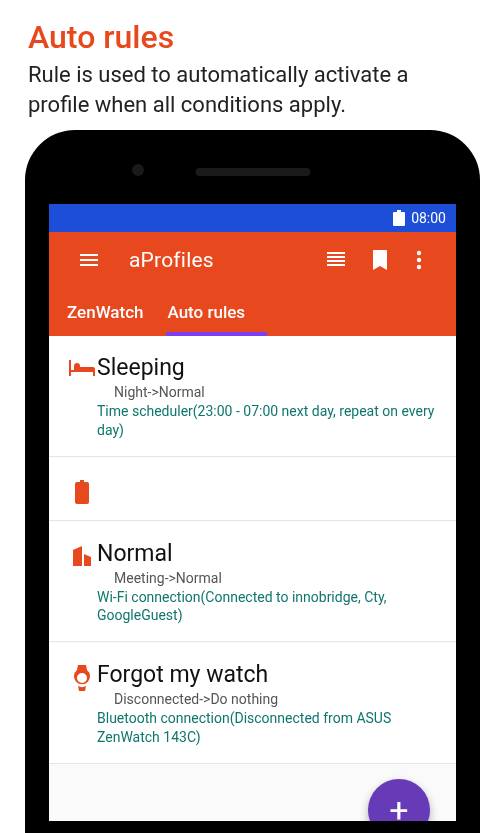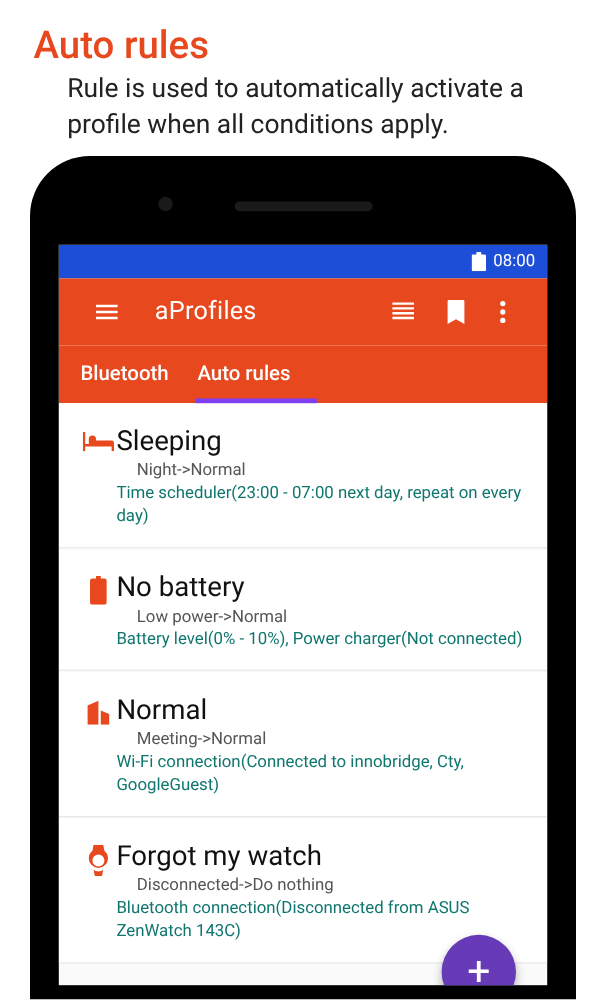--- a/index.html
+++ b/index.html
@@ -1,20 +1,20 @@
 <!DOCTYPE html>
 <html><head>
 <meta charset="utf-8">
 <style>
 * { margin: 0; padding: 0; box-sizing: border-box; font-family: Roboto, "Helvetica Neue", Arial, sans-serif; }
 body { background: #fff; width: 500px; height: 833px; overflow: hidden; position: relative; }
 
 
 .page-title { color: #e8481d; font-size: 32px; font-weight: 500; padding: 18px 28px 4px; }
-.page-sub   { color: #222; font-size: 22px; font-weight: 400; line-height: 1.35; padding: 0 28px 12px; margin-left: 28px; }
+.page-sub   { color: #222; font-size: 22px; font-weight: 400; line-height: 1.35; padding: 0 28px 12px; }
 
 
 .phone-wrap { position: absolute; left: 25px; top: 130px; width: 455px; height: 703px; background:#000; border-radius: 50px 50px 0 0; padding: 12px; }
 .phone-inner { background:#000; border-radius: 40px 40px 0 0; height: 100%; position: relative; }
 .speaker { position:absolute; top:26px; left:50%; transform:translateX(-50%); width:115px; height:8px; background:#1a1a1a; border-radius:4px; }
 .camera  { position:absolute; top:22px; left:95px; width:12px; height:12px; border-radius:50%; background:#1a1a1a; }
 .screen  { position:absolute; top:62px; left:12px; right:12px; bottom:0; background:#fafafa; overflow:hidden; }
 
 
 .statusbar { height:28px; background:#1d4ed8; display:flex; align-items:center; justify-content:flex-end; padding:0 10px; gap:6px; color:#fff; font-size:14px; }
@@ -85,21 +85,21 @@
         <span class="icon-btn" style="width:12px;">
           <svg width="6" height="24" viewBox="0 0 6 24">
               <circle fill="#fff" cx="3" cy="5" r="2.2"></circle>
               <circle fill="#fff" cx="3" cy="12" r="2.2"></circle>
               <circle fill="#fff" cx="3" cy="19" r="2.2"></circle>
             </svg>
         </span>
       </div>
 
       <div class="tabs">
-        <div class="tab">Bluetooth</div>
+        <div class="tab">ZenWatch</div>
         <div class="tab active">Auto rules</div>
       </div>
 
       <div class="rules">
 
         <div class="rule">
           <div class="rule-icon">
             <svg width="26" height="18" viewBox="0 0 26 18">
                 <path fill="#e8481d" d="M0 2h2v10h3V8a3 3 0 1 1 6 0v1h13a2 2 0 0 1 2 2v7h-2v-4H2v4H0V2z"></path>
               </svg>
@@ -109,25 +109,20 @@
             <div class="rule-line1">Night-&gt;Normal</div>
             <div class="rule-line2">Time scheduler(23:00 - 07:00 next day, repeat on every day)</div>
           </div>
         </div>
 
         <div class="rule">
           <div class="rule-icon">
             <svg width="14" height="24" viewBox="0 0 14 24">
                 <path fill="#e8481d" d="M5 0h4v2h3a2 2 0 0 1 2 2v18a2 2 0 0 1-2 2H2a2 2 0 0 1-2-2V4a2 2 0 0 1 2-2h3V0zM6 5h2v9H6V5zm0 11h2v2H6v-2z"></path>
               </svg>
-          </div>
-          <div class="rule-body">
-            <div class="rule-title">No battery</div>
-            <div class="rule-line1">Low power-&gt;Normal</div>
-            <div class="rule-line2">Battery level(0% - 10%), Power charger(Not connected)</div>
           </div>
         </div>
 
         <div class="rule">
           <div class="rule-icon">
             <svg width="22" height="22" viewBox="0 0 22 22">
                 <path fill="#e8481d" d="M2 22V6l9-4v20H2zm3-12h3v3H5v-3zm0 5h3v3H5v-3zm8 7V10l7 3v9h-7zm2-6h3v2h-3v-2zm0 3h3v2h-3v-2z"></path>
               </svg>
           </div>
           <div class="rule-body">

